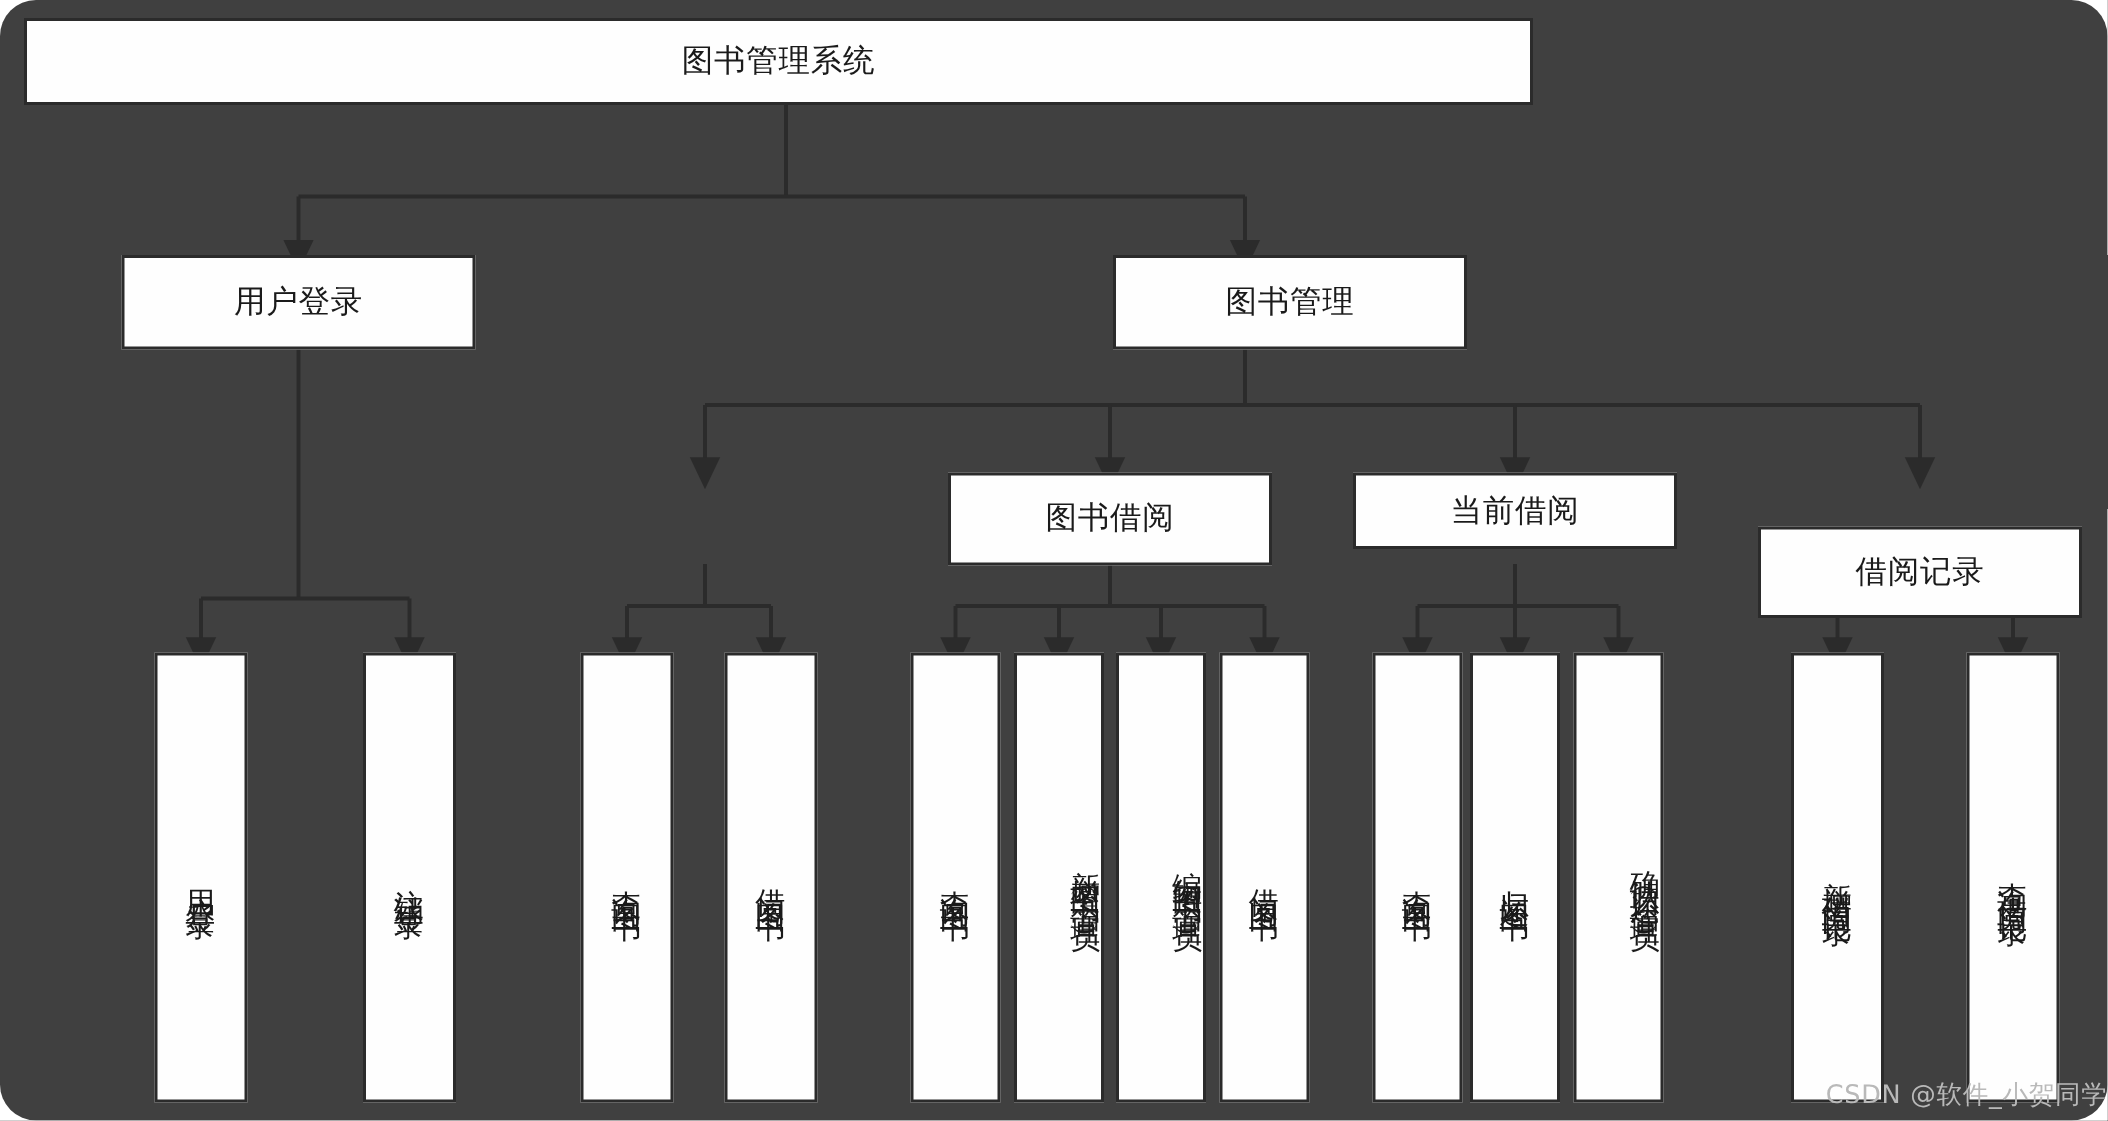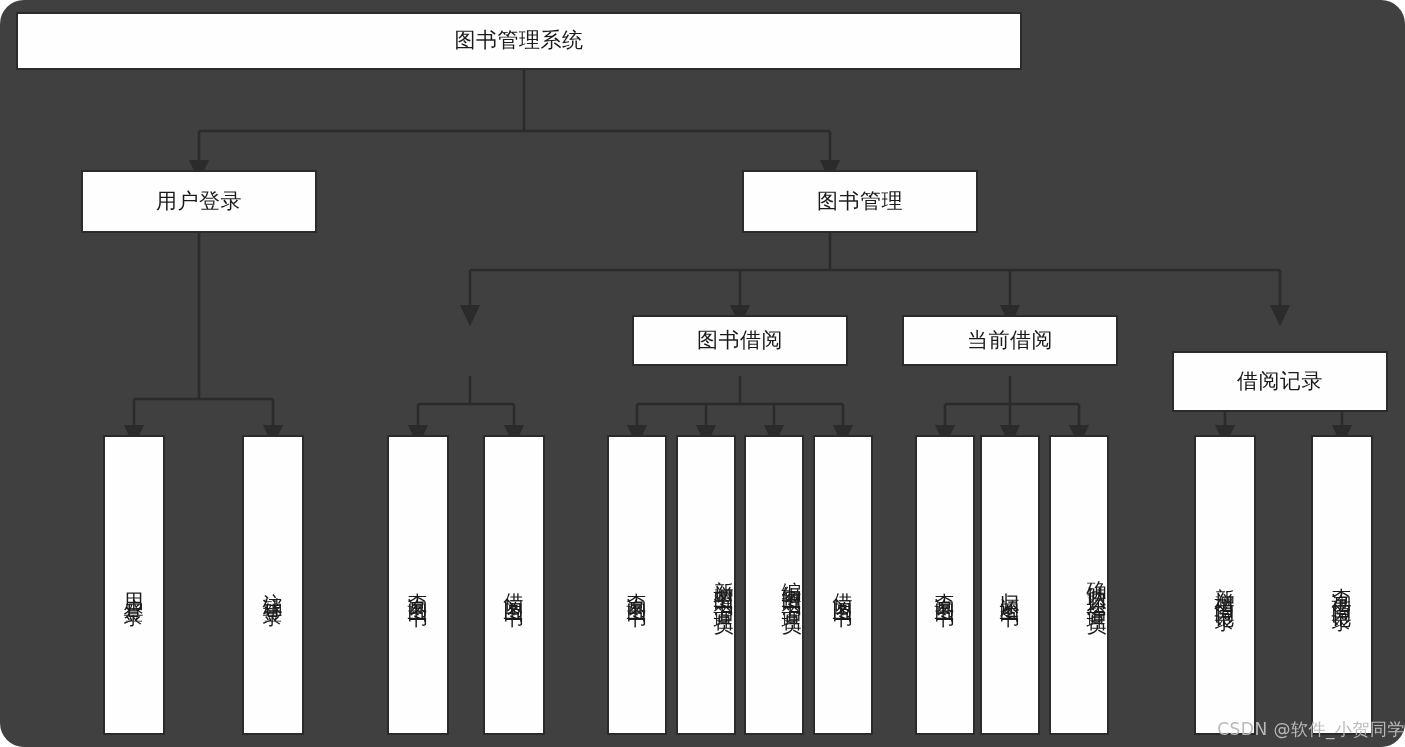--- a/index.html
+++ b/index.html
@@ -132,21 +132,21 @@
     <span class="label">图书管理系统</span>
   </div>
 
   <div class="node node-h" style="left:81px; top:170px; width:236px; height:63px;">
     <span class="label">用户登录</span>
   </div>
   <div class="node node-h" style="left:712px; top:170px; width:236px; height:63px;margin-left:30px;">
     <span class="label">图书管理</span>
   </div>
 
-  <div class="node node-h" style="left:632px; top:315px; width:216px; height:51px;">
+  <div class="node node-h" style="left:632px; top:315px; width:216px; height:62px;">
     <span class="label">图书借阅</span>
   </div>
   <div class="node node-h" style="left:902px; top:315px; width:216px; height:51px;">
     <span class="label">当前借阅</span>
   </div>
   <div class="node node-h" style="left:1172px; top:315px; width:216px; height:61px;margin-top:36px;">
     <span class="label">借阅记录</span>
   </div>
 
   <div class="node node-v center-v" style="left:103px; top:435px; width:62px; height:300px;">

